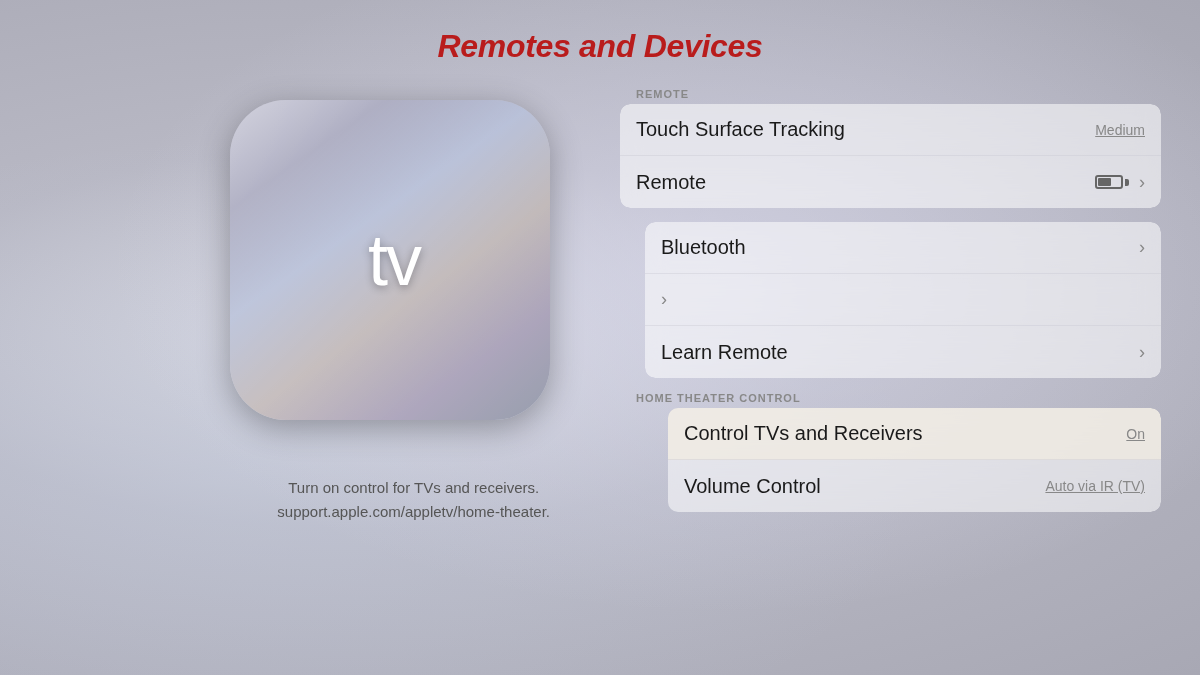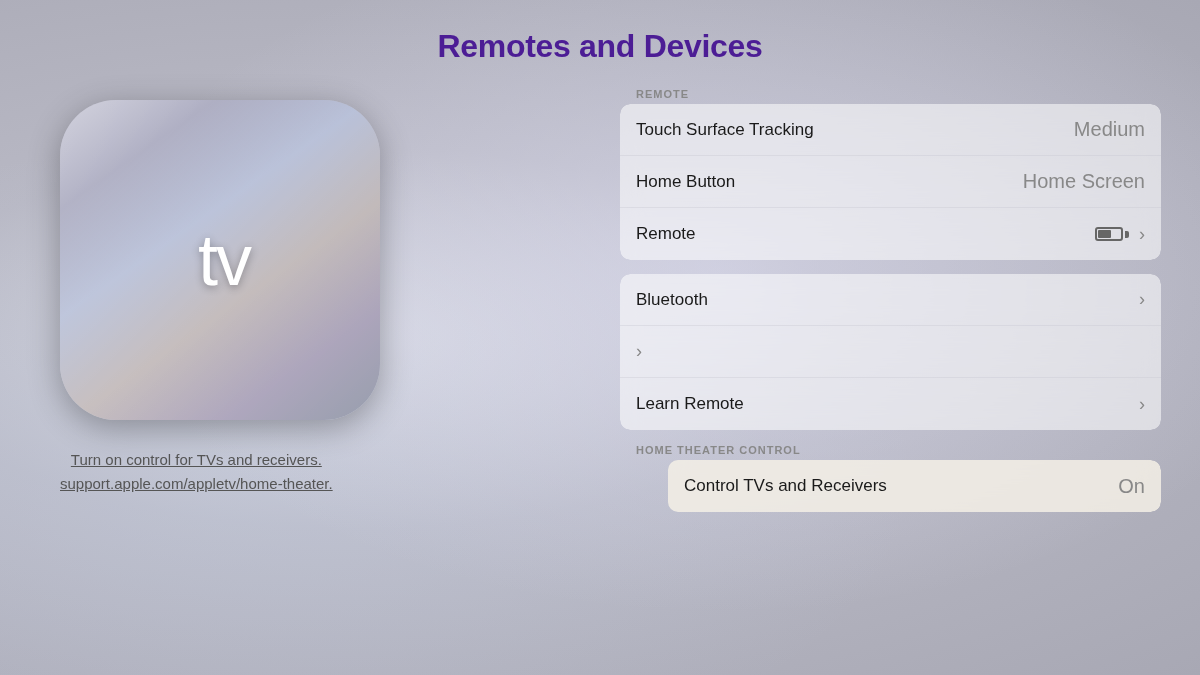--- a/index.html
+++ b/index.html
@@ -26,34 +26,36 @@
                   radial-gradient(ellipse at 20% 70%, rgba(200, 210, 230, 0.4) 0%, transparent 50%);
     }
 
     .page-title {
       position: absolute;
       top: 28px;
       left: 50%;
       transform: translateX(-50%);
       font-size: 32px;
       font-weight: 600;
-      color: #4c1d95;
+      color: #b91c1c;
       letter-spacing: -0.3px;
       white-space: nowrap;
+      font-style: italic;
     }
 
     
     .left-panel {
       position: absolute;
       left: 60px;
       top: 100px;
       width: 490px;
       display: flex;
       flex-direction: column;
-      align-items: flex-start;
+      align-items: flex-end;
+      gap: 28px;
     }
 
     .appletv-icon {
       width: 320px;
       height: 320px;
       border-radius: 56px;
       background: linear-gradient(145deg, #c0c0d0 0%, #a0a0b8 20%, #b8c0d8 40%, #c8c0c0 60%, #b8b0c8 80%, #a8b0c0 100%);
       display: flex;
       align-items: center;
       justify-content: center;
@@ -92,21 +94,20 @@
       letter-spacing: -2px;
       text-shadow: 0 2px 8px rgba(0,0,0,0.3);
     }
 
     .left-panel-desc {
       margin-top: 28px;
       text-align: center;
       color: #555;
       font-size: 15px;
       line-height: 1.6;
-      text-decoration: underline;
     }
 
     
     .right-panel {
       position: absolute;
       left: 620px;
       top: 88px;
       right: 39px;
     }
 
@@ -147,34 +148,35 @@
 
     .settings-item:only-child {
       border-radius: 10px;
     }
 
     .settings-item.selected {
       background: rgba(245, 240, 230, 0.85);
     }
 
     .item-label {
-      font-size: 17px;
+      font-size: 20px;
       font-weight: 400;
       color: #1a1a1a;
     }
 
     .item-right {
       display: flex;
       align-items: center;
       gap: 10px;
     }
 
     .item-value {
-      font-size: 20px;
+      font-size: 14px;
       color: #888;
+      text-decoration: underline;
     }
 
     .chevron {
       font-size: 18px;
       color: #888;
       font-weight: 300;
     }
 
     .battery-icon {
       display: inline-flex;
@@ -233,41 +235,35 @@
 <div class="settings-group">
       <div class="section-label">REMOTE</div>
       <div style="border-radius: 10px; overflow: hidden;">
         <div class="settings-item">
           <span class="item-label">Touch Surface Tracking</span>
           <div class="item-right">
             <span class="item-value">Medium</span>
           </div>
         </div>
         <div class="settings-item">
-          <span class="item-label">Home Button</span>
-          <div class="item-right">
-            <span class="item-value">Home Screen</span>
-          </div>
-        </div>
-        <div class="settings-item">
           <span class="item-label">Remote</span>
           <div class="item-right">
             <div class="battery-icon">
         <div class="battery-body">
           <div class="battery-fill"></div>
         </div>
         <div class="battery-tip"></div>
       </div>
             <span class="chevron">›</span>
           </div>
         </div>
       </div>
     </div>
     <div class="settings-group">
-      <div style="border-radius: 10px; overflow: hidden;">
+      <div style="border-radius: 10px; overflow: hidden; margin-left: 25px;">
         <div class="settings-item">
           <span class="item-label">Bluetooth</span>
           <div class="item-right">
             <span class="chevron">›</span>
           </div>
         </div>
         <div class="settings-item">
           <div class="item-right">
             <span class="chevron">›</span>
           </div>
@@ -282,15 +278,21 @@
     </div>
     <div class="settings-group">
       <div class="section-label">HOME THEATER CONTROL</div>
       <div style="border-radius: 10px; overflow: hidden; padding-left: 48px;">
         <div class="settings-item selected">
           <span class="item-label">Control TVs and Receivers</span>
           <div class="item-right">
             <span class="item-value">On</span>
           </div>
         </div>
+        <div class="settings-item">
+          <span class="item-label">Volume Control</span>
+          <div class="item-right">
+            <span class="item-value">Auto via IR (TV)</span>
+          </div>
+        </div>
       </div>
     </div>
   </div>
 
 </body></html>

